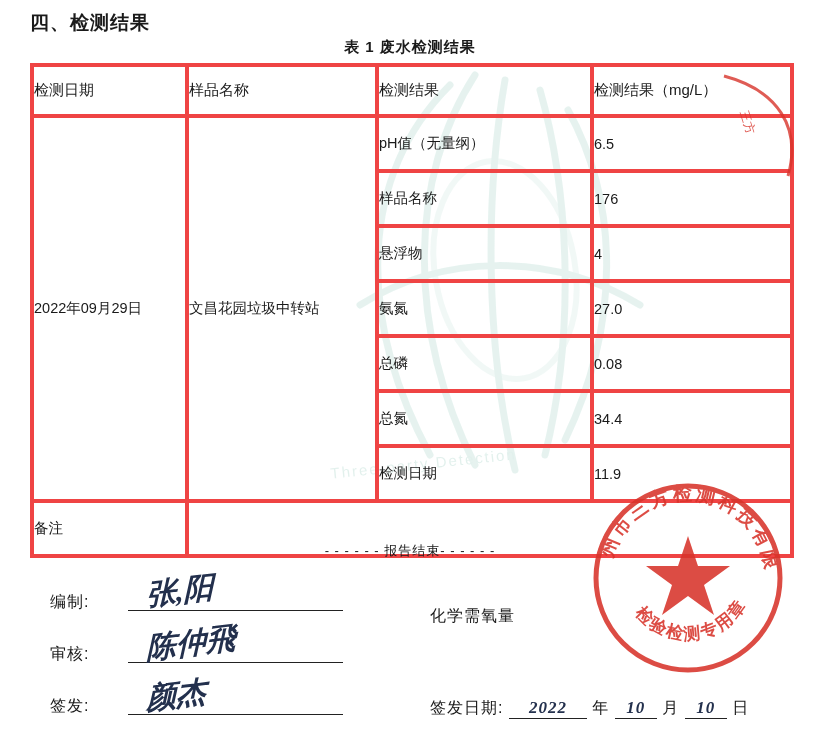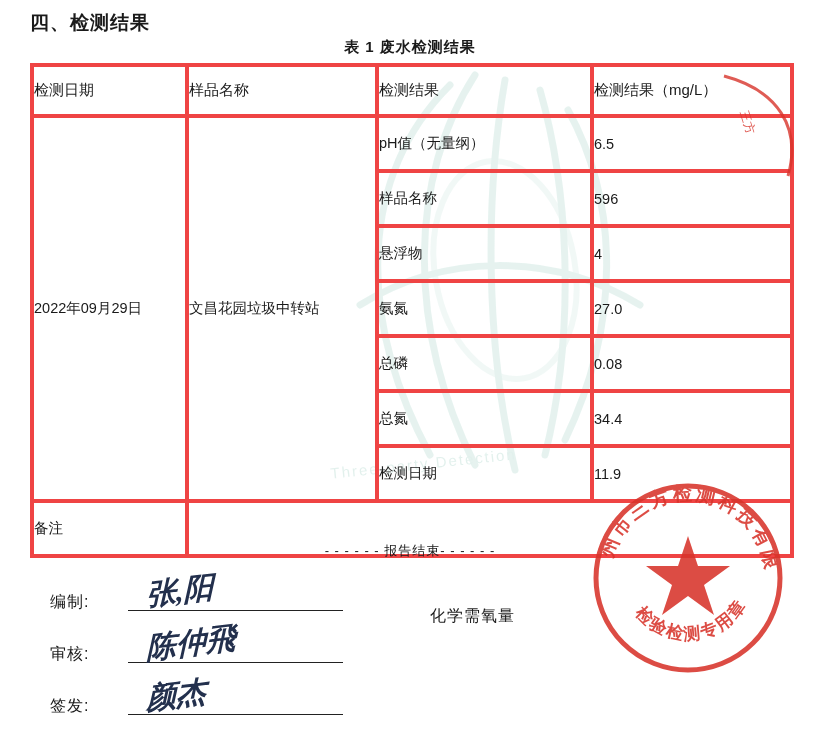--- a/index.html
+++ b/index.html
@@ -241,21 +241,21 @@
         <td class="head">检测结果（mg/L）</td>
       </tr>
       <tr>
         <td rowspan="7">2022年09月29日</td>
         <td rowspan="7">文昌花园垃圾中转站</td>
         <td>pH值（无量纲）</td>
         <td>6.5</td>
       </tr>
       <tr>
         <td>样品名称</td>
-        <td>596</td>
+        <td>176</td>
       </tr>
       <tr>
         <td>悬浮物</td>
         <td>4</td>
       </tr>
       <tr>
         <td>氨氮</td>
         <td>27.0</td>
       </tr>
       <tr>
@@ -300,20 +300,29 @@
       <span class="sig-line"></span>
       <span class="sig-hand">陈仲飛</span>
     </div>
 
     <div class="sig-row">
       <span class="sig-label">签发:</span>
       <span class="sig-line"></span>
       <span class="sig-hand">颜杰</span>
     </div>
 
+    <div class="issue-date">
+      <span>签发日期:</span>
+      <span class="blank blank-year">2022</span>
+      <span>年</span>
+      <span class="blank blank-month">10</span>
+      <span>月</span>
+      <span class="blank blank-day">10</span>
+      <span>日</span>
+    </div>
   </div>
 
   <div class="seal">
     <svg viewBox="0 0 200 200" width="200" height="200" xmlns="http://www.w3.org/2000/svg">
       <defs>
         <path id="sealTop" d="M 22,100 A 78,78 0 0 1 178,100"></path>
         <path id="sealBottom" d="M 38,118 A 66,66 0 0 0 162,118"></path>
       </defs>
       <circle cx="100" cy="100" r="92" fill="none" stroke="#d8342b" stroke-width="5"></circle>
       <g fill="#d8342b">

